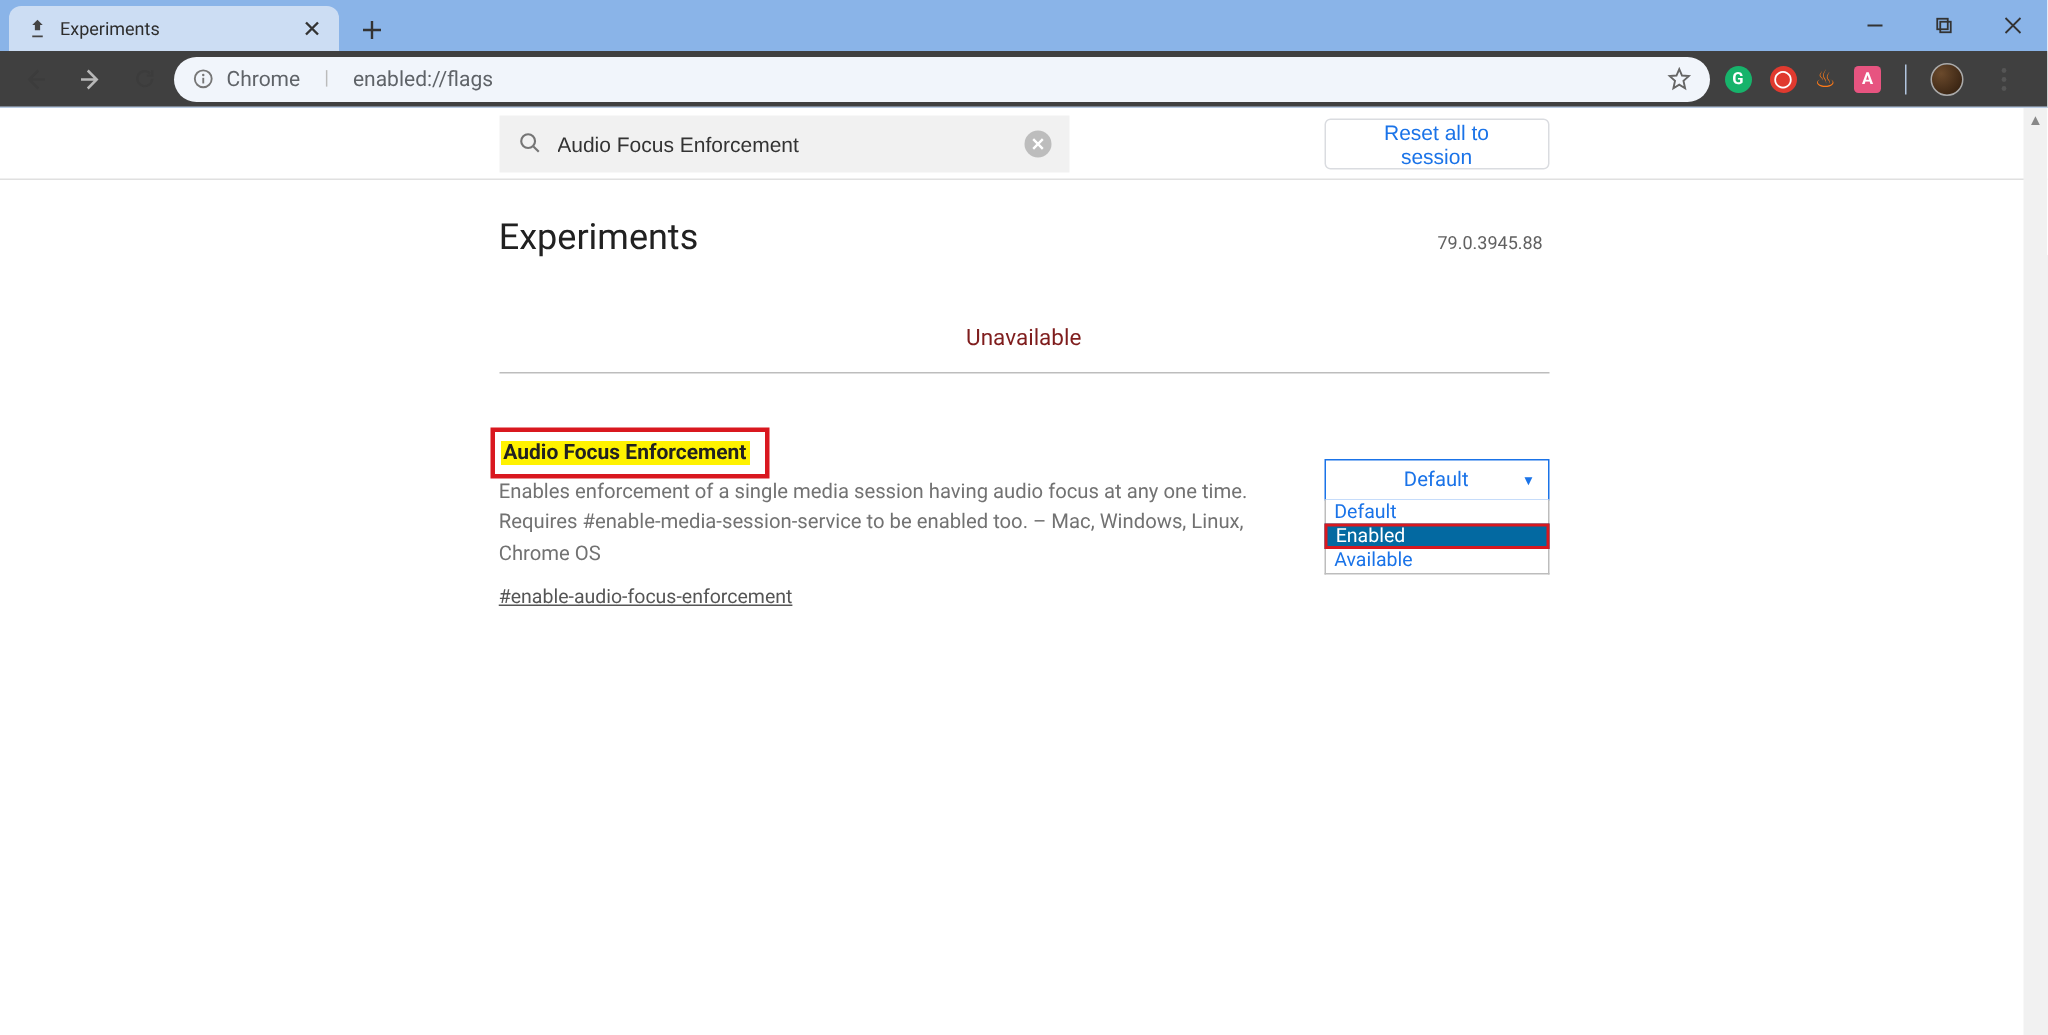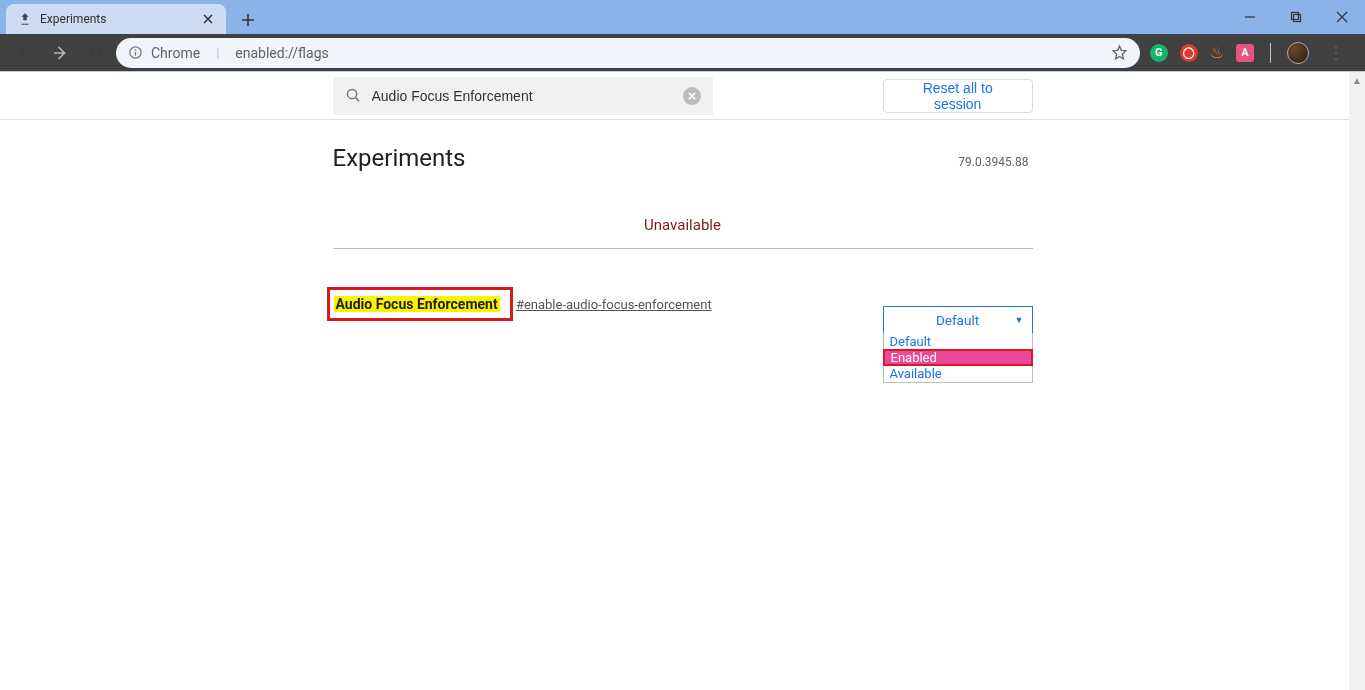--- a/index.html
+++ b/index.html
@@ -56,21 +56,21 @@
   .flag-title-wrap { display: inline-block; border: 3px solid #D9181F; padding: 6px 10px 6px 4px; margin-left: -6px; margin-bottom: -3px; position: relative; z-index: 1; }
   .flag-title { background: #FFF200; font-weight: 700; font-size: 14px; color: #212121; padding: 0 2px; }
   .flag-desc { font-size: 13.5px; color: #727272; line-height: 1.5; margin-top: 2px; }
   .flag-hash { font-size: 13px; color: #555; text-decoration: underline; margin-top: 12px; display: inline-block; cursor: pointer; }
 
   .flag-control { width: 150px; position: relative; margin-top: 21px; }
   .select-box { width: 150px; height: 28px; border: 1px solid #1a73e8; display: flex; align-items: center; justify-content: center; color: #1a73e8; font-size: 13.5px; cursor: pointer; position: relative; background: #fff; }
   .select-box::after { content: "▼"; color: #1a73e8; font-size: 9px; position: absolute; right: 8px; }
   .dropdown { position: absolute; top: 27px; left: 0; width: 150px; border: 1px solid #bdbdbd; border-top: none; background: #fff; z-index: 5; }
   .dropdown .opt { height: 17px; padding: 0 6px; font-size: 13px; color: #1a73e8; display: flex; align-items: center; cursor: pointer; }
-  .dropdown .opt.selected { background: #ec4899; color: #fff; }
+  .dropdown .opt.selected { background: #0369a1; color: #fff; }
   .dropdown .opt.highlighted { border: 2px solid #D9181F; margin: -1px; position: relative; z-index: 1; }
 
   svg { display: block; }
 </style>
 </head>
 <body>
 
 <div class="titlebar">
   <div class="tab">
     <span class="favicon">
@@ -188,20 +188,21 @@
 
     <div class="tabs">
       <div class="tab-item">Unavailable</div>
     </div>
 
     <div class="flag">
       <div class="flag-body">
         <div class="flag-title-wrap">
           <span class="flag-title">Audio Focus Enforcement</span>
         </div>
+        <div class="flag-desc">Enables enforcement of a single media session having audio focus at any one time. Requires #enable-media-session-service to be enabled too. – Mac, Windows, Linux, Chrome OS</div>
         <span class="flag-hash">#enable-audio-focus-enforcement</span>
       </div>
       <div class="flag-control">
         <div class="select-box">
           <span>Default</span>
         </div>
         <div class="dropdown">
           <div class="opt">Default</div>
           <div class="opt selected highlighted">Enabled</div>
           <div class="opt">Available</div>

